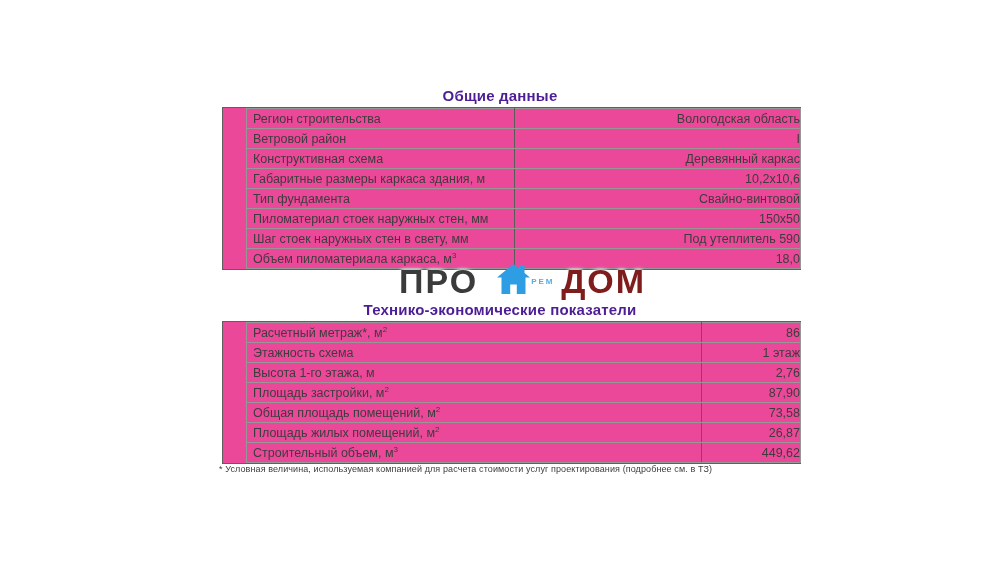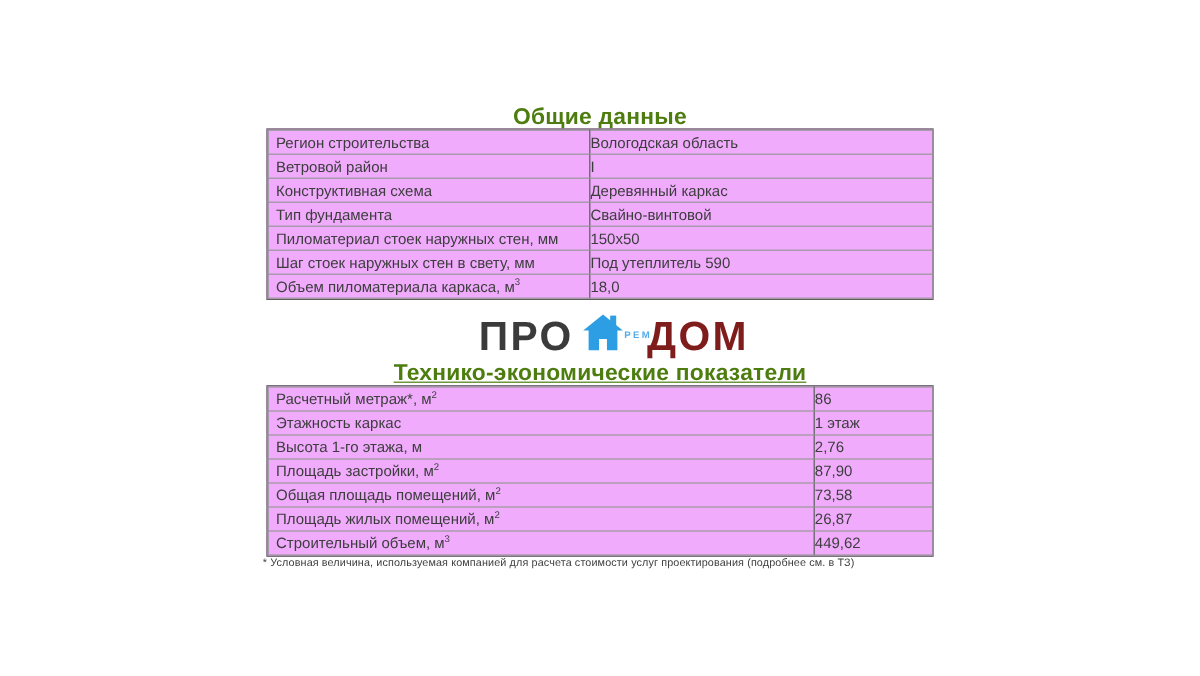--- a/index.html
+++ b/index.html
@@ -13,54 +13,55 @@
     height: 563px;
     background: #ffffff;
     overflow: hidden;
   }
   .doc-title {
     position: absolute;
     left: 222px;
     width: 556px;
     margin: 0;
     text-align: center;
-    font-size: 19px;
+    font-size: 15px;
     font-weight: bold;
-    color: #4d7c0f;
+    color: #4c1d95;
     letter-spacing: 0.2px;
   }
   #title-1 { top: 87px; }
-  #title-2 { top: 301px; text-decoration: underline; }
+  #title-2 { top: 301px; }
 
   .tbl-wrap {
     position: absolute;
     left: 222px;
     width: 554px;
     border: 1px solid #5f5f5f;
-    background: #f0abfc;
+    background: #ec4899;
+    padding-left: 23px;
   }
   #table-wrap-0 { top: 107px; }
   #table-wrap-1 { top: 321px; }
 
   table {
     border-collapse: collapse;
     table-layout: fixed;
     width: 554px;
   }
   td {
     border: 1px solid #979797;
     height: 19px;
     padding: 0;
     font-size: 12.5px;
     color: #3d3d3d;
     overflow: hidden;
     white-space: nowrap;
   }
   td.lbl { text-align: left; padding-left: 6px; }
-  td.val { text-align: left; }
+  td.val { text-align: right; }
   td.lbl { border-right-color: #5c5c5c; }
   td sup { font-size: 8px; line-height: 0; }
 
   #table-wrap-0 col.cA { width: 268px; }
   #table-wrap-0 col.cB { width: 286px; }
   #table-wrap-1 col.cA { width: 455px; }
   #table-wrap-1 col.cB { width: 99px; }
 
   .footnote {
     position: absolute;
@@ -70,22 +71,22 @@
     font-size: 9px;
     color: #3d3d3d;
     letter-spacing: 0.1px;
   }
 
   .watermark {
     position: absolute;
     left: 399px;
     top: 258px;
     display: flex;
-    align-items: center;
-    gap: 7px;
+    align-items: flex-end;
+    gap: 18px;
     z-index: 10;
     pointer-events: none;
   }
   .wm-word {
     font-size: 34px;
     font-weight: bold;
     letter-spacing: 2px;
     line-height: 1;
     color: #3b3b3b;
     padding-top: 6px;
@@ -127,20 +128,24 @@
           </tr>
           <tr>
             <td class="lbl"><span>Ветровой район</span></td>
             <td class="val">I</td>
           </tr>
           <tr>
             <td class="lbl"><span>Конструктивная схема</span></td>
             <td class="val">Деревянный каркас</td>
           </tr>
           <tr>
+            <td class="lbl"><span>Габаритные размеры каркаса здания, м</span></td>
+            <td class="val">10,2x10,6</td>
+          </tr>
+          <tr>
             <td class="lbl"><span>Тип фундамента</span></td>
             <td class="val">Свайно-винтовой</td>
           </tr>
           <tr>
             <td class="lbl"><span>Пиломатериал стоек наружных стен, мм</span></td>
             <td class="val">150x50</td>
           </tr>
           <tr>
             <td class="lbl"><span>Шаг стоек наружных стен в свету, мм</span></td>
             <td class="val">Под утеплитель 590</td>
@@ -160,21 +165,21 @@
       <colgroup>
           <col class="cA">
           <col class="cB">
         </colgroup>
       <tbody>
           <tr>
             <td class="lbl"><span>Расчетный метраж*, м</span><sup>2</sup></td>
             <td class="val">86</td>
           </tr>
           <tr>
-            <td class="lbl"><span>Этажность каркас</span></td>
+            <td class="lbl"><span>Этажность схема</span></td>
             <td class="val">1 этаж</td>
           </tr>
           <tr>
             <td class="lbl"><span>Высота 1-го этажа, м</span></td>
             <td class="val">2,76</td>
           </tr>
           <tr>
             <td class="lbl"><span>Площадь застройки, м</span><sup>2</sup></td>
             <td class="val">87,90</td>
           </tr>

